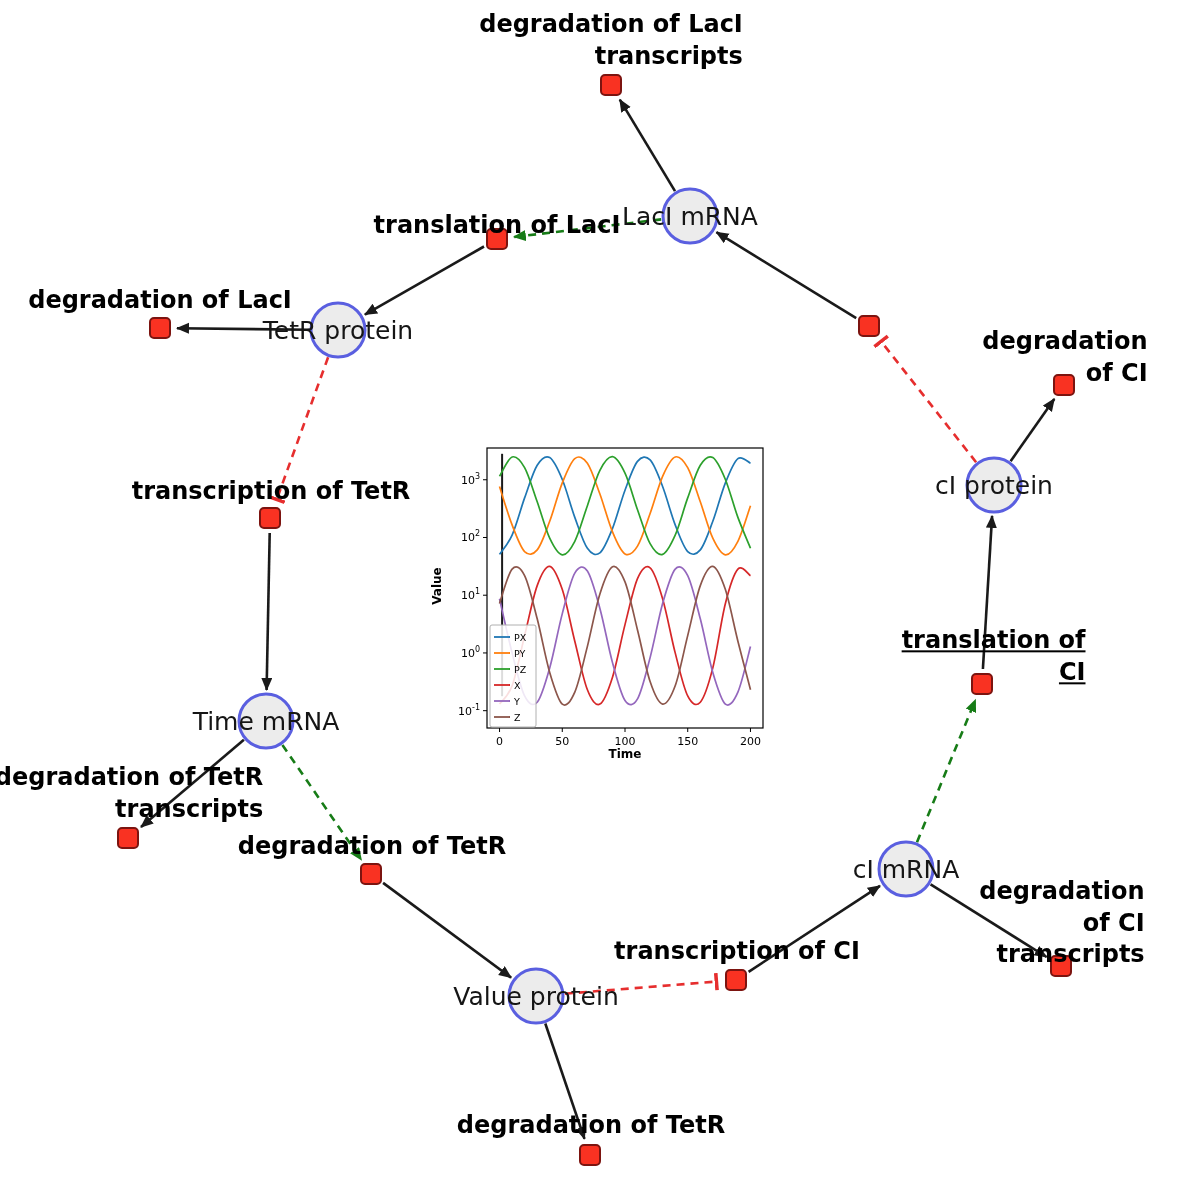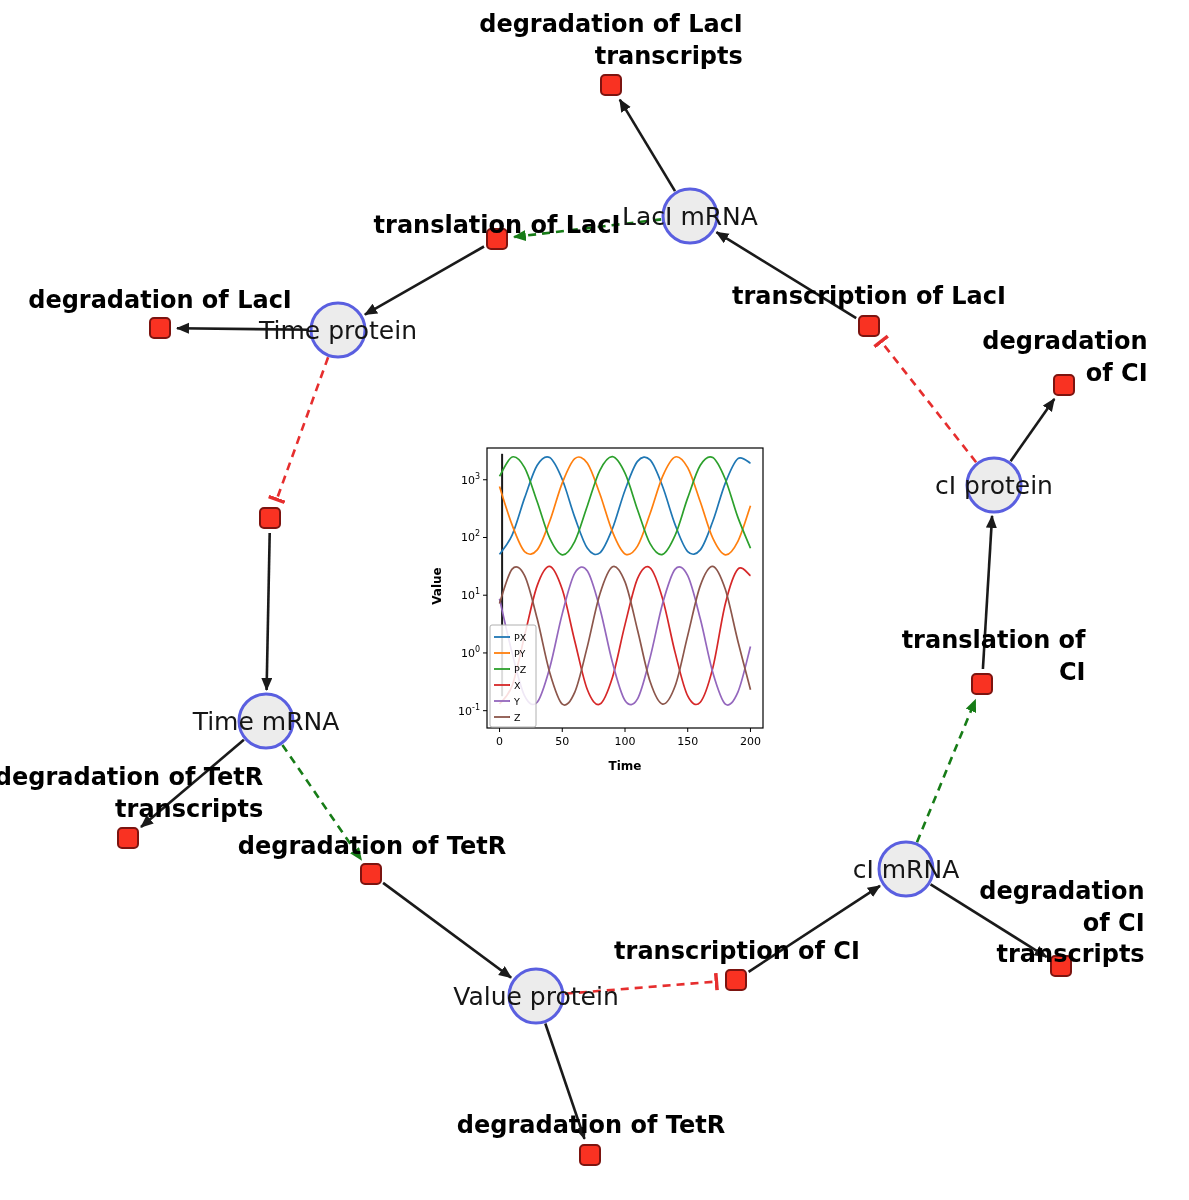--- a/index.html
+++ b/index.html
@@ -18,21 +18,21 @@
     text-align:right;white-space:pre-line;line-height:1.32;color:#000;}
   .edge{fill:none;}
   .edge-production,.edge-consumption{stroke:var(--edge-color,#1a1a1a);stroke-width:2.6px;}
   .edge-catalysis{stroke:var(--catalysis-color,#177c17);stroke-width:2.6px;stroke-dasharray:8 6;}
   .edge-inhibition{stroke:var(--inhibition-color,#e62e2e);stroke-width:2.6px;stroke-dasharray:8 6;}
   #inset{position:absolute;left:423px;top:438px;width:356px;height:330px;z-index:3;background:#fff;}
   #chart-svg{position:absolute;left:0;top:0;}
   #chart-svg text{font-family:"DejaVu Sans","Liberation Sans",sans-serif;fill:#000;}
   .axis-label{position:absolute;font-size:12px;font-weight:bold;color:#000;white-space:nowrap;}
   #chart-ylabel{left:14px;top:148px;transform:translate(-50%,-50%) rotate(-90deg);}
-  #chart-xlabel{left:202px;top:328px;transform:translate(-50%,-50%);}
+  #chart-xlabel{left:202px;top:316px;transform:translate(-50%,-50%);}
 </style>
 </head>
 <body>
 
 <div id="canvas">
   <svg id="edges-svg" width="1189" height="1200">
     <defs>
       <marker id="arrow-black" markerUnits="userSpaceOnUse" markerWidth="16" markerHeight="13" refX="12" refY="5.5" orient="auto">
         <path d="M0,0 L13,5.5 L0,11 Z" fill="#1a1a1a"></path>
       </marker>
@@ -62,53 +62,53 @@
         <line x1="328.1" y1="357.3" x2="276.5" y2="500.1" class="edge edge-inhibition" marker-end="url(#tee-red)"></line>
         <line x1="564.9" y1="993.7" x2="717.1" y2="981.5" class="edge edge-inhibition" marker-end="url(#tee-red)"></line>
         <line x1="976.1" y1="462.2" x2="880.7" y2="340.9" class="edge edge-inhibition" marker-end="url(#tee-red)"></line>
       </g>
   </svg>
 
   <div id="nodes-layer">
       <div class="species-node" style="left: 690px; top: 216px;"></div>
       <div class="species-label" style="left: 690px; top: 216px;">LacI mRNA</div>
       <div class="species-node" style="left: 338px; top: 330px;"></div>
-      <div class="species-label" style="left: 338px; top: 330px;">Time protein</div>
+      <div class="species-label" style="left: 338px; top: 330px;">TetR protein</div>
       <div class="species-node" style="left: 266px; top: 721px;"></div>
       <div class="species-label" style="left: 266px; top: 721px;">Time mRNA</div>
       <div class="species-node" style="left: 536px; top: 996px;"></div>
       <div class="species-label" style="left: 536px; top: 996px;">Value protein</div>
       <div class="species-node" style="left: 906px; top: 869px;"></div>
       <div class="species-label" style="left: 906px; top: 869px;">cI mRNA</div>
       <div class="species-node" style="left: 994px; top: 485px;"></div>
       <div class="species-label" style="left: 994px; top: 485px; text-align: center;">cI protein</div>
       <div class="reaction-node" style="left: 611px; top: 85px;"></div>
       <div class="reaction-label" style="left: 611px; top: 41px;">degradation of LacI
 transcripts</div>
       <div class="reaction-node" style="left: 497px; top: 239px;"></div>
       <div class="reaction-label" style="left: 497px; top: 213px; margin-top: 13px;">translation of LacI</div>
       <div class="reaction-node" style="left: 869px; top: 326px;"></div>
-      <div class="reaction-label" style="left: 869px; top: 297px;">transcription of LacI</div>
       <div class="reaction-node" style="left: 160px; top: 328px;"></div>
       <div class="reaction-label" style="left: 160px; top: 301px;">degradation of LacI</div>
       <div class="reaction-node" style="left: 270px; top: 518px;"></div>
+      <div class="reaction-label" style="left: 271px; top: 492px;">transcription of TetR</div>
       <div class="reaction-node" style="left: 128px; top: 838px;"></div>
       <div class="reaction-label" style="left: 129px; top: 794px;">degradation of TetR
 transcripts</div>
       <div class="reaction-node" style="left: 371px; top: 874px;"></div>
       <div class="reaction-label" style="left: 372px; top: 847px;">degradation of TetR</div>
       <div class="reaction-node" style="left: 590px; top: 1155px;"></div>
       <div class="reaction-label" style="left: 591px; top: 1126px;">degradation of TetR</div>
       <div class="reaction-node" style="left: 736px; top: 980px;"></div>
       <div class="reaction-label" style="left: 737px; top: 952px;">transcription of CI</div>
       <div class="reaction-node" style="left: 1061px; top: 966px;"></div>
       <div class="reaction-label" style="left: 1062px; top: 924px;">degradation of CI
 transcripts</div>
       <div class="reaction-node" style="left: 982px; top: 684px;"></div>
-      <div class="reaction-label" style="left: 982px; top: 657px;">translation of CI</div>
+      <div class="reaction-label" style="left: 982px; top: 657px; text-decoration: underline;">translation of CI</div>
       <div class="reaction-node" style="left: 1064px; top: 385px;"></div>
       <div class="reaction-label" style="left: 1065px; top: 358px;">degradation of CI</div>
     </div>
 
   <div id="inset">
     <svg id="chart-svg" width="356" height="330">
         <rect x="64" y="10" width="276" height="280" fill="#ffffff" stroke="#000" stroke-width="1.2"></rect>
         <line x1="79.1" x2="79.1" y1="15.8" y2="258.2" stroke="#1a1a1a" stroke-width="2"></line>
         <path d="M76.5,116.4C78.6,113.2 84.9,106.5 89.1,97.1C93.3,87.7 97.5,71.5 101.6,59.9C105.8,48.3 110.0,34.0 114.2,27.3C118.4,20.6 122.5,17.3 126.7,19.6C130.9,22.0 135.1,31.5 139.3,41.5C143.5,51.5 147.6,67.9 151.8,79.4C156.0,90.8 160.2,104.4 164.4,110.3C168.5,116.2 172.7,118.2 176.9,114.9C181.1,111.6 185.3,101.0 189.5,90.5C193.6,80.1 197.8,63.4 202.0,52.2C206.2,41.0 210.4,28.4 214.5,23.4C218.7,18.3 222.9,17.7 227.1,21.9C231.3,26.1 235.5,37.7 239.6,48.5C243.8,59.3 248.0,76.1 252.2,86.9C256.4,97.8 260.5,109.4 264.7,113.6C268.9,117.7 273.1,116.9 277.3,111.9C281.5,106.8 285.6,94.4 289.8,83.3C294.0,72.1 298.2,55.4 302.4,44.9C306.5,34.5 310.7,23.9 314.9,20.6C319.1,17.3 325.4,24.5 327.5,25.2" fill="none" stroke="#1f77b4" stroke-width="1.7" stroke-linejoin="round"></path>
         <path d="M76.5,48.5C78.6,54.9 84.9,76.1 89.1,86.9C93.3,97.8 97.5,109.4 101.6,113.6C105.8,117.7 110.0,116.9 114.2,111.9C118.4,106.8 122.5,94.4 126.7,83.3C130.9,72.1 135.1,55.4 139.3,44.9C143.5,34.5 147.6,23.9 151.8,20.6C156.0,17.3 160.2,19.3 164.4,25.2C168.5,31.1 172.7,44.6 176.9,56.0C181.1,67.5 185.3,83.9 189.5,93.9C193.6,103.9 197.8,113.5 202.0,115.9C206.2,118.2 210.4,114.8 214.5,108.1C218.7,101.3 222.9,87.2 227.1,75.5C231.3,63.9 235.5,47.7 239.6,38.3C243.8,28.9 248.0,20.4 252.2,19.0C256.4,17.6 260.5,22.2 264.7,29.7C268.9,37.2 273.1,52.0 277.3,63.8C281.5,75.6 285.6,91.4 289.8,100.2C294.0,109.1 298.2,116.4 302.4,116.9C306.5,117.4 310.7,111.5 314.9,103.3C319.1,95.1 325.4,73.6 327.5,67.7" fill="none" stroke="#ff7f0e" stroke-width="1.7" stroke-linejoin="round"></path>

